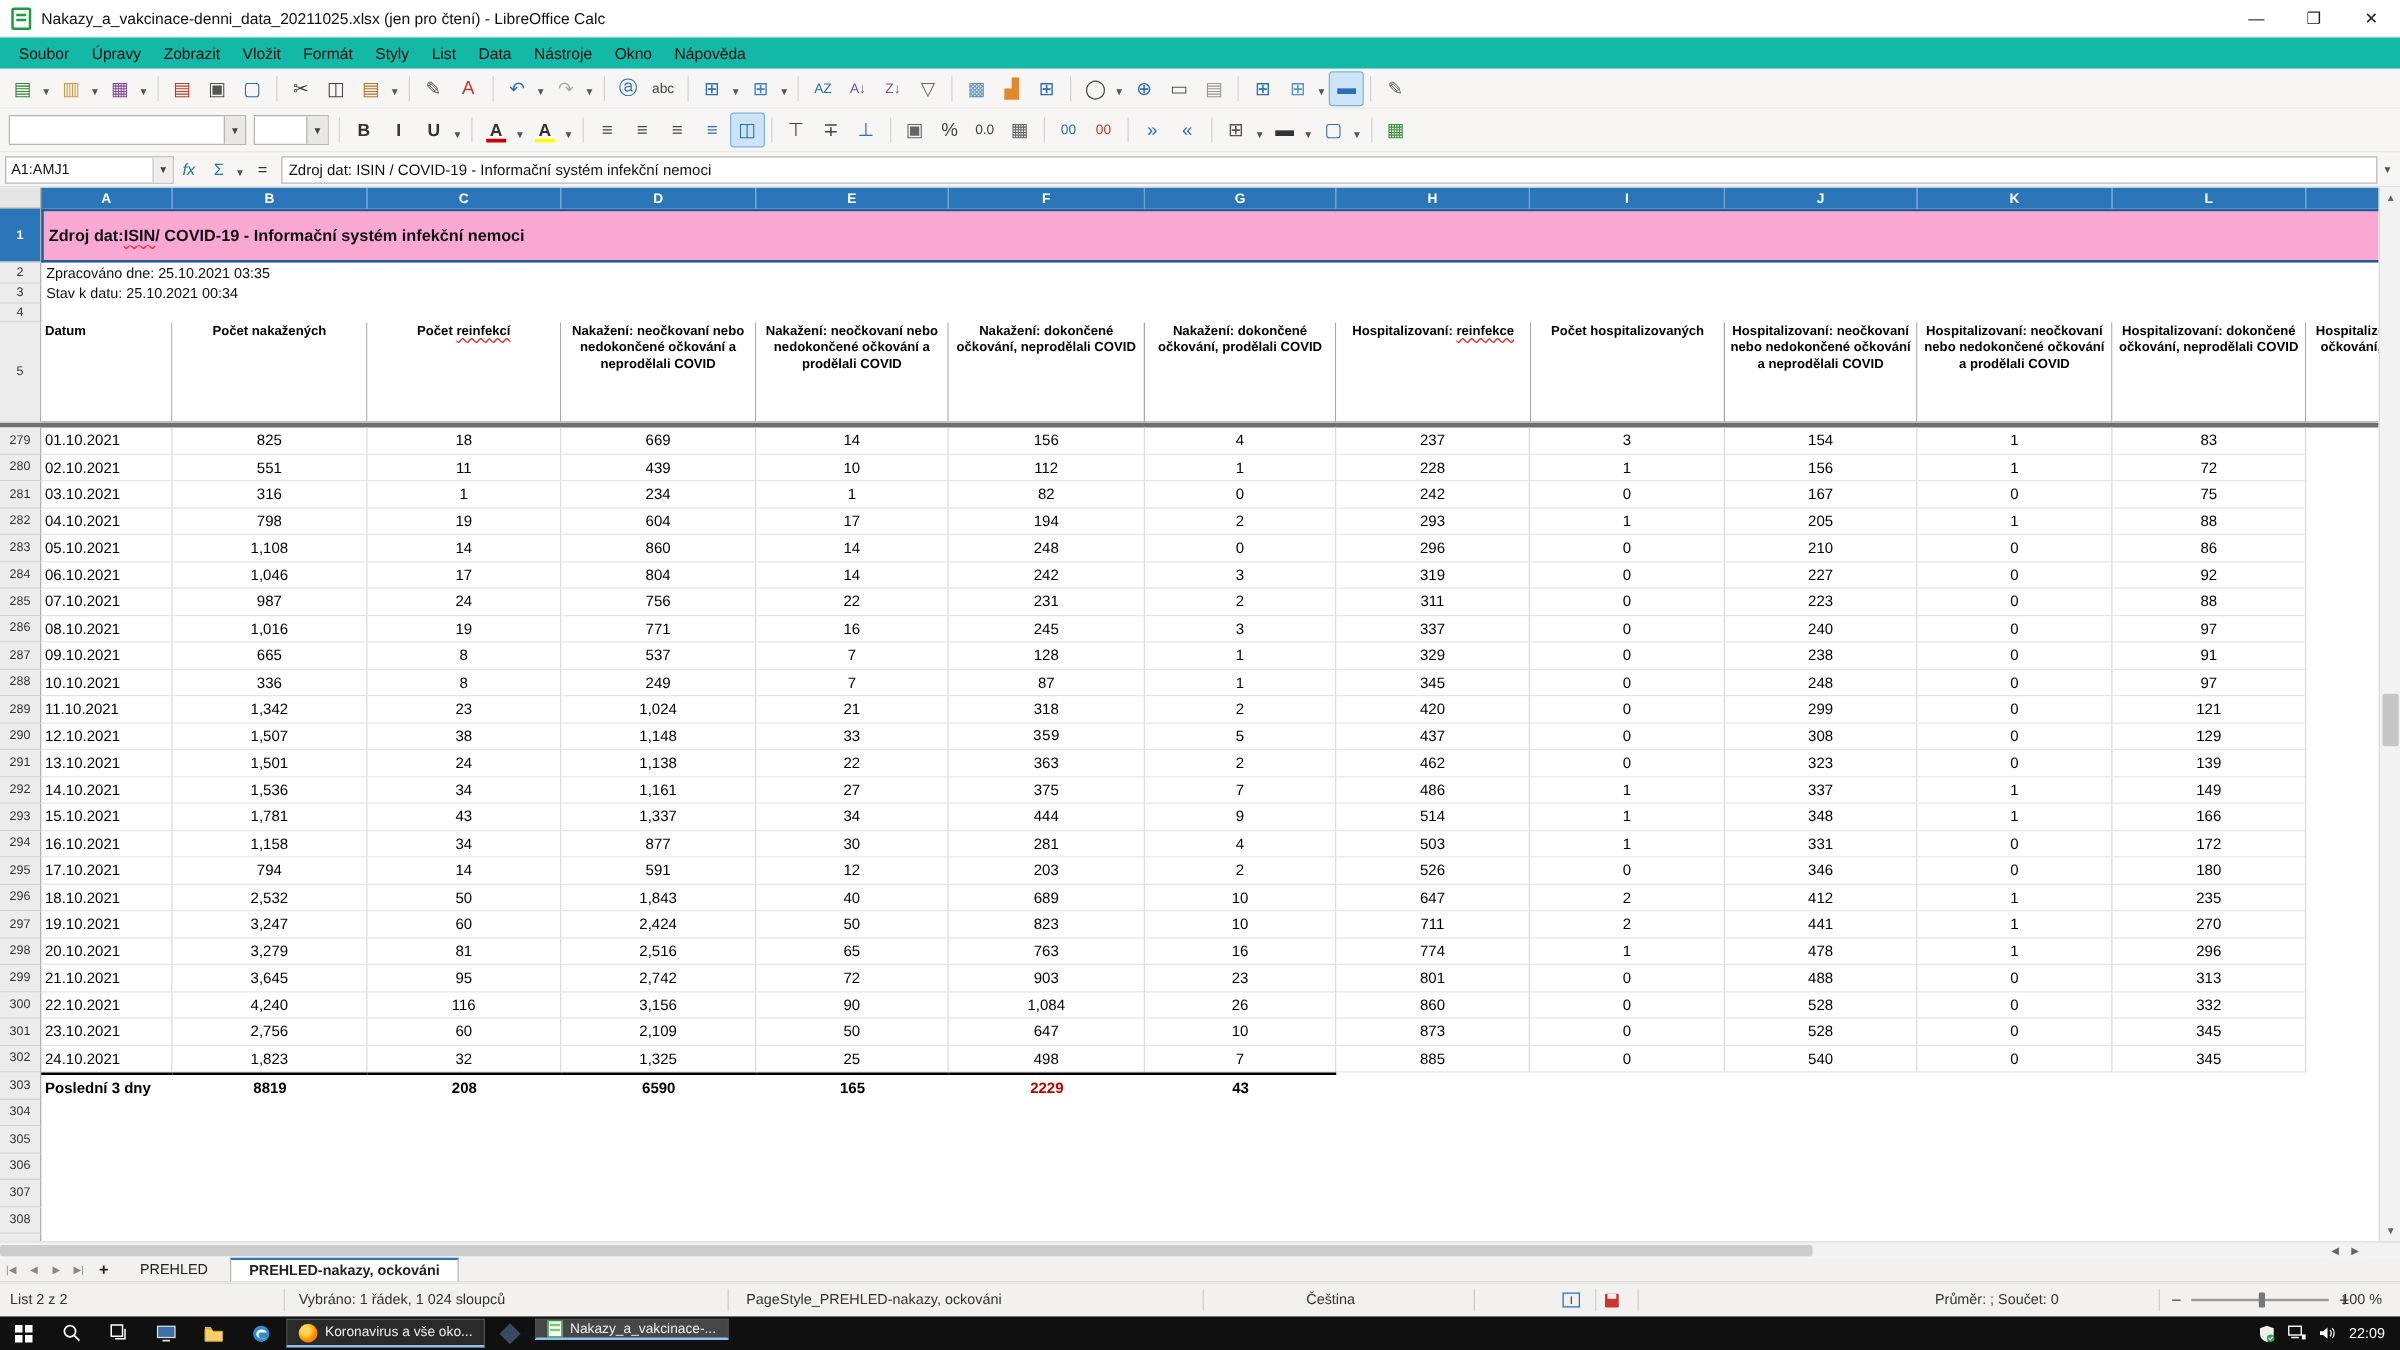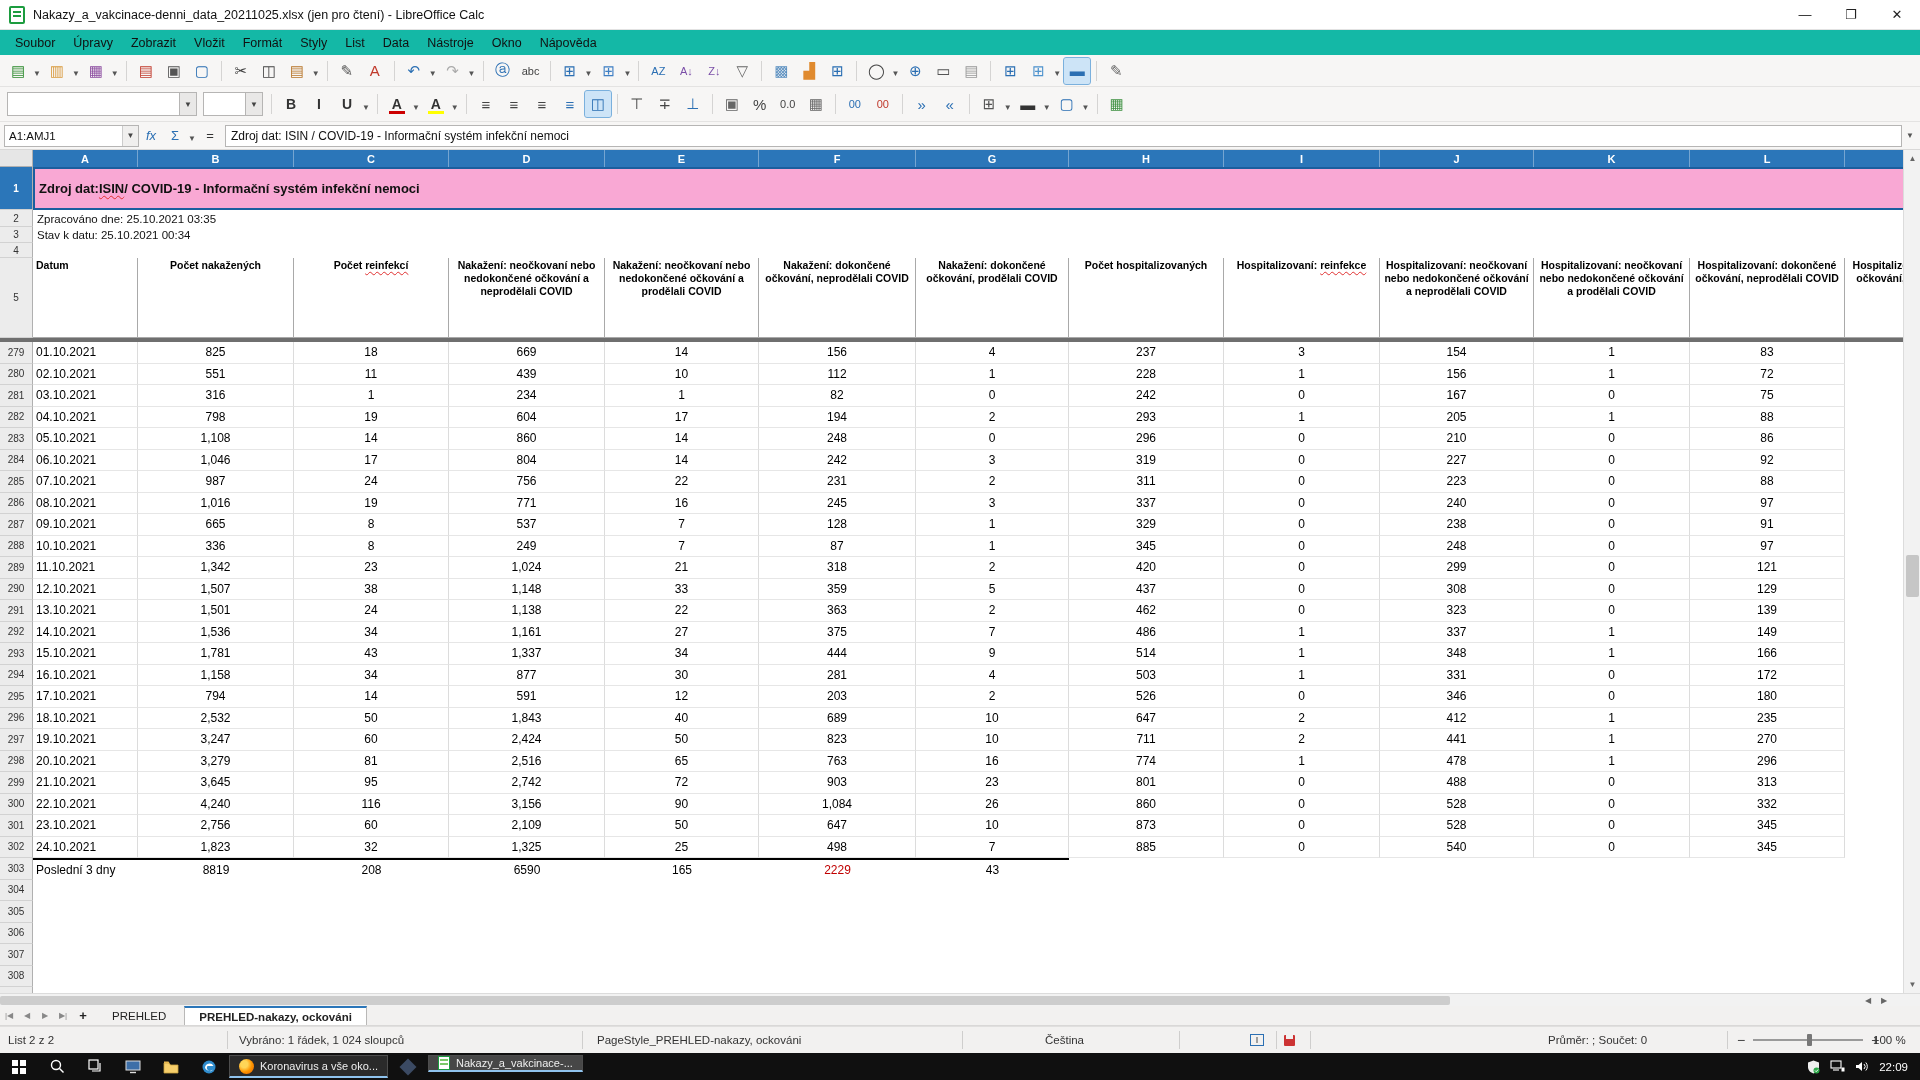--- a/index.html
+++ b/index.html
@@ -71,21 +71,21 @@
     font-weight:bold; font-size:13px; padding-left:4px; }
   .metarow .strip { padding-left:4px; }
   .hcell { background:#fff; font-size:10.5px; font-weight:bold; color:#000; text-align:center;
     padding:1px 2px; line-height:1.22; border-right:1px solid #a9a9a9; border-bottom:1px solid #a9a9a9;
     overflow:hidden; flex:0 0 auto; }
   .hcell.left { text-align:left; padding-left:3px; }
   #freezeline { height:4px; background:#6f6f6f; }
   .dcell { font-size:12px; color:#000; display:flex; align-items:center; justify-content:center;
     border-right:1px solid #dcdcdc; border-bottom:1px solid #e6e6e6; overflow:hidden; flex:0 0 auto; }
   .dcell.date { justify-content:flex-start; padding-left:3px; }
-  .totalrow .dcell { border-right:none; border-bottom:none; font-weight:normal; }
+  .totalrow .dcell { border-right:none; border-bottom:none; font-weight:bold; }
   .totalrow .thick { border-top:2px solid #000; }
   .totalrow .red { color:#c00000; }
   .squig { text-decoration:underline; text-decoration-style:wavy; text-decoration-color:#e03030;
     text-decoration-thickness:1px; text-underline-offset:2px; }
   
   #vscroll { position:absolute; right:0; top:0; bottom:0; width:17px; background:#f2f2f2;
     border-left:1px solid #dcdcdc; }
   .sarrow { position:absolute; left:0; width:17px; height:17px; display:flex; align-items:center;
     justify-content:center; font-size:8px; color:#666; background:#f2f2f2; }
   #vthumb { position:absolute; left:2px; width:13px; background:#c6c6c6; border-radius:2px; }
@@ -443,22 +443,22 @@
         </div>
         <div class="grow" style="height: 80px;">
           <div class="rowhdr">5</div>
           <div class="hcell left" style="width: 105px; height: 80px;">Datum</div>
           <div class="hcell" style="width: 156px; height: 80px;">Počet nakažených</div>
           <div class="hcell" style="width: 155px; height: 80px;">Počet <span class="squig">reinfekcí</span></div>
           <div class="hcell" style="width: 156px; height: 80px;">Nakažení: neočkovaní nebo nedokončené očkování a neprodělali COVID</div>
           <div class="hcell" style="width: 154px; height: 80px;">Nakažení: neočkovaní nebo nedokončené očkování a prodělali COVID</div>
           <div class="hcell" style="width: 157px; height: 80px;">Nakažení: dokončené očkování, neprodělali COVID</div>
           <div class="hcell" style="width: 153px; height: 80px;">Nakažení: dokončené očkování, prodělali COVID</div>
+          <div class="hcell" style="width: 156px; height: 80px;">Hospitalizovaní: <span class="squig">reinfekce</span></div>
           <div class="hcell" style="width: 155px; height: 80px;">Počet hospitalizovaných</div>
-          <div class="hcell" style="width: 156px; height: 80px;">Hospitalizovaní: <span class="squig">reinfekce</span></div>
           <div class="hcell" style="width: 154px; height: 80px;">Hospitalizovaní: neočkovaní nebo nedokončené očkování a neprodělali COVID</div>
           <div class="hcell" style="width: 156px; height: 80px;">Hospitalizovaní: neočkovaní nebo nedokončené očkování a prodělali COVID</div>
           <div class="hcell" style="width: 155px; height: 80px;">Hospitalizovaní: dokončené očkování, neprodělali COVID</div>
           <div class="hcell" style="width: 155px; height: 80px;">Hospitalizovaní: dokončené očkování, prodělali COVID</div>
         </div>
         <div id="freezeline"></div>
         <div class="grow" style="height: 21.5px;">
           <div class="rowhdr">279</div>
           <div class="dcell date" style="width: 105px;">01.10.2021</div>
           <div class="dcell" style="width: 156px;">825</div>
@@ -623,21 +623,21 @@
           <div class="dcell" style="width: 156px;">0</div>
           <div class="dcell" style="width: 155px;">121</div>
         </div>
         <div class="grow" style="height: 21.5px;">
           <div class="rowhdr">290</div>
           <div class="dcell date" style="width: 105px;">12.10.2021</div>
           <div class="dcell" style="width: 156px;">1,507</div>
           <div class="dcell" style="width: 155px;">38</div>
           <div class="dcell" style="width: 156px;">1,148</div>
           <div class="dcell" style="width: 154px;">33</div>
-          <div class="dcell" style="width: 157px;">359</div>
+          <div class="dcell" style="width: 157px; font-family: Liberation Mono, monospace;">359</div>
           <div class="dcell" style="width: 153px;">5</div>
           <div class="dcell" style="width: 155px;">437</div>
           <div class="dcell" style="width: 156px;">0</div>
           <div class="dcell" style="width: 154px;">308</div>
           <div class="dcell" style="width: 156px;">0</div>
           <div class="dcell" style="width: 155px;">129</div>
         </div>
         <div class="grow" style="height: 21.5px;">
           <div class="rowhdr">291</div>
           <div class="dcell date" style="width: 105px;">13.10.2021</div>

